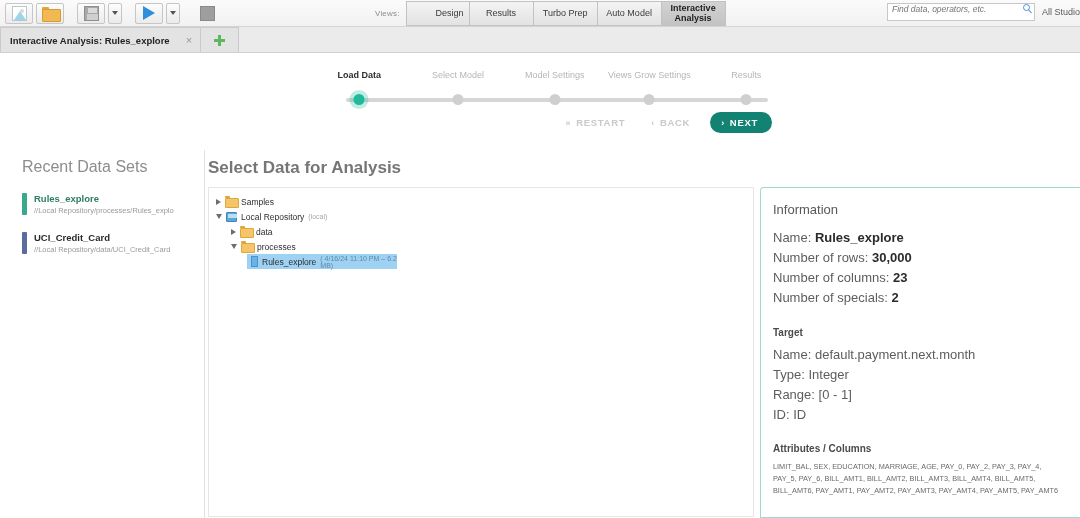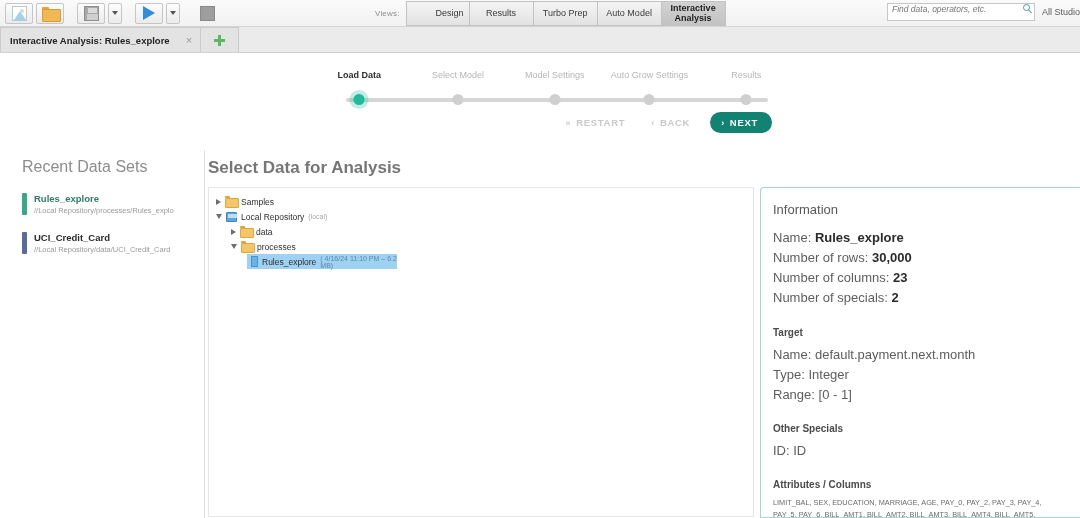--- a/index.html
+++ b/index.html
@@ -316,21 +316,21 @@
     <span class="plus"></span>
   </div>
 </div>
 
 <div class="wizard">
   <div class="steps">
     <div class="step-labels">
       <span class="step-label active" style="left:4%">Load Data</span>
       <span class="step-label" style="left:27%">Select Model</span>
       <span class="step-label" style="left:49.5%">Model Settings</span>
-      <span class="step-label" style="left:71.5%">Auto Grow Settings</span>
+      <span class="step-label" style="left:71.5%">Views Grow Settings</span>
       <span class="step-label" style="left:94%">Results</span>
     </div>
     <div class="track"></div>
     <span class="dot active" style="left:4%"></span>
     <span class="dot" style="left:27%"></span>
     <span class="dot" style="left:49.5%"></span>
     <span class="dot" style="left:71.5%"></span>
     <span class="dot" style="left:94%"></span>
   </div>
 
@@ -438,18 +438,17 @@
   </div>
   <div class="info-line">
     <span>Type:</span>
     <span>Integer</span>
   </div>
   <div class="info-line">
     <span>Range:</span>
     <span>[0 -  1]</span>
   </div>
 
-  <div class="info-h2">Other Specials</div>
   <div class="info-line">ID: ID</div>
 
   <div class="info-h2">Attributes / Columns</div>
   <div class="attr-list">LIMIT_BAL, SEX, EDUCATION, MARRIAGE, AGE, PAY_0, PAY_2, PAY_3, PAY_4, PAY_5, PAY_6, BILL_AMT1, BILL_AMT2, BILL_AMT3, BILL_AMT4, BILL_AMT5, BILL_AMT6, PAY_AMT1, PAY_AMT2, PAY_AMT3, PAY_AMT4, PAY_AMT5, PAY_AMT6</div>
 </div>
 
 </body></html>

